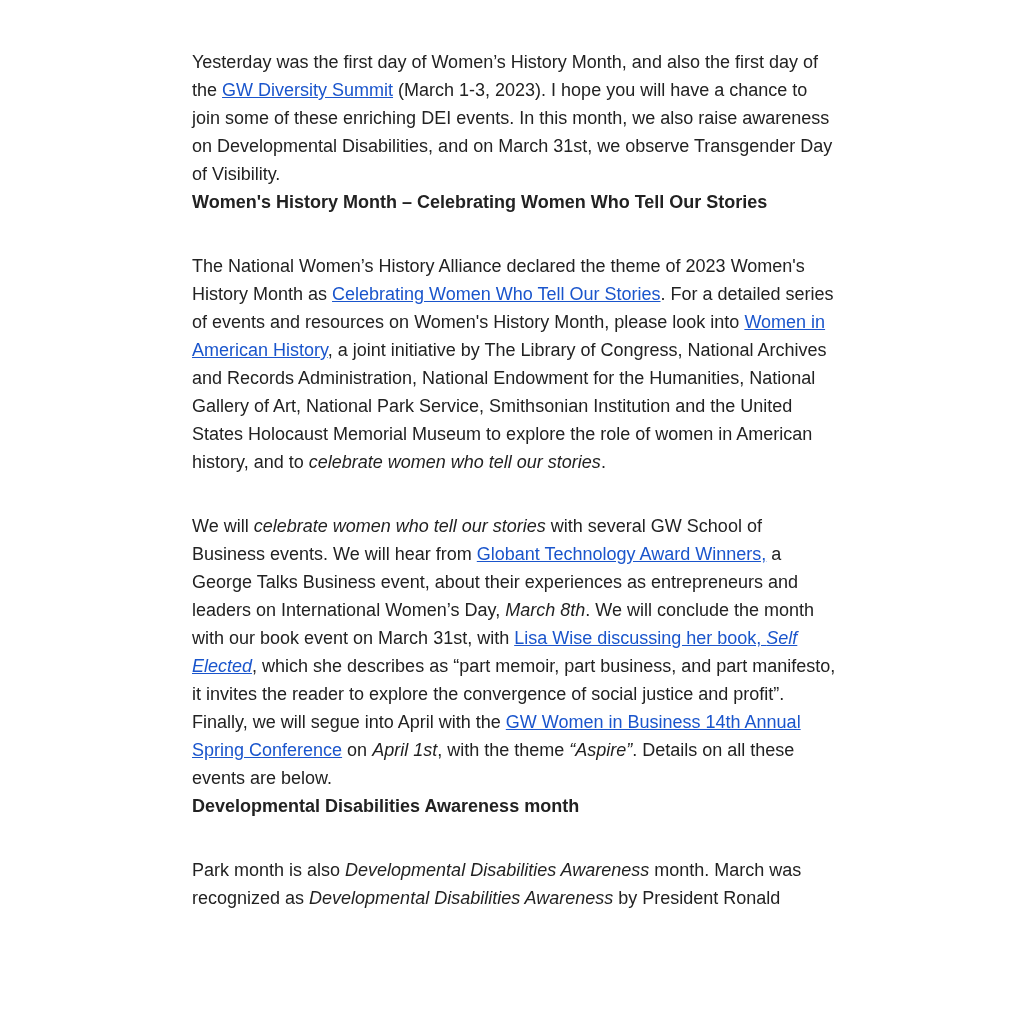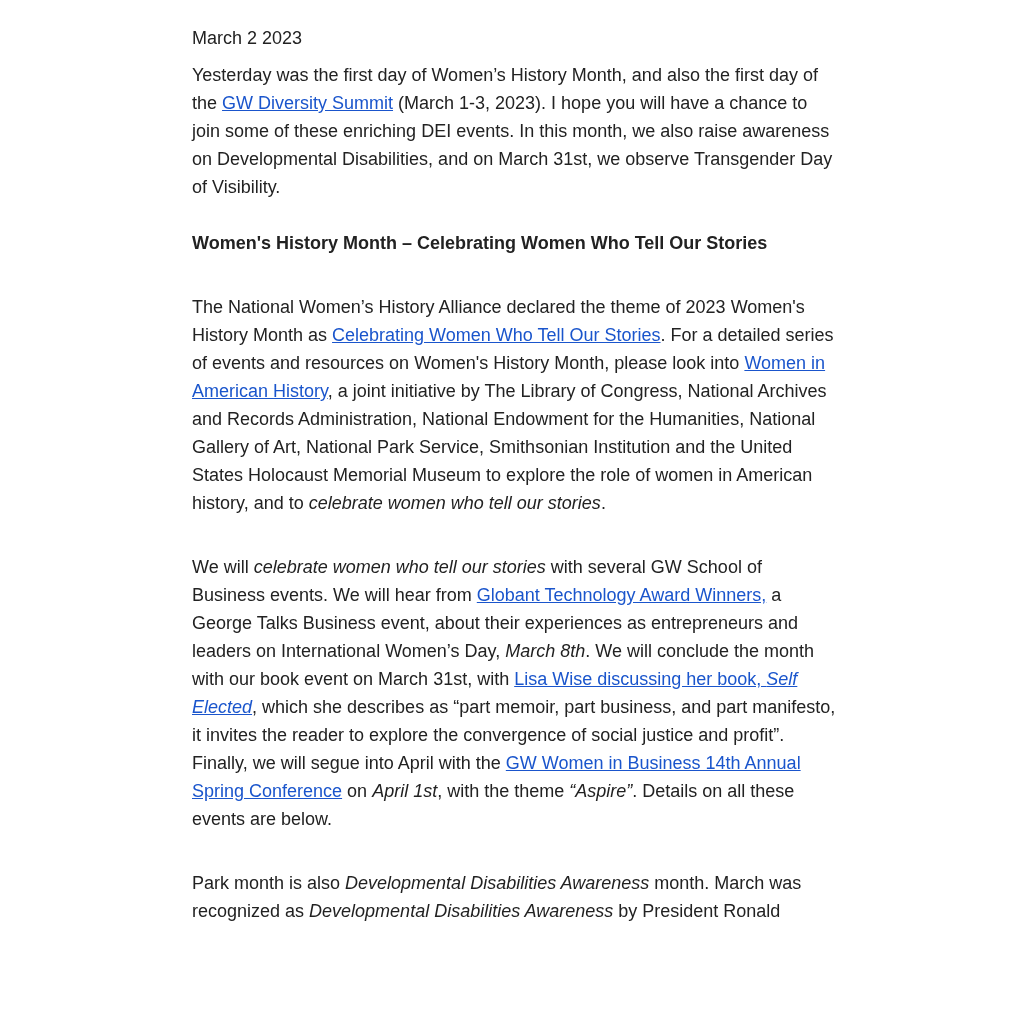--- a/index.html
+++ b/index.html
@@ -21,44 +21,43 @@
     left: 192px;
     top: 24px;
     width: 644px;
   }
   p {
     margin: 0;
     line-height: 28px;
   }
   .date { margin-top: 0; }
   .greeting { margin-top: 46px; }
-  .intro { margin-top: 9px; }
+  .intro { margin-top: 24px; }
   .heading {
     font-weight: bold;
-    margin-top: 28px;
   }
   .para-gap { margin-top: 36px; }
   a {
     color: #1a55cc;
     text-decoration: underline;
   }
   em { font-style: italic; }
 </style>
 </head>
 <body>
 
 <div class="page">
 
-  <p class="date">March 2 2023</p>
 
 
   <p class="intro"><span>Yesterday was the first day of Women’s History Month, and also the first day of the </span><a href="#">GW Diversity Summit</a><span> (March 1-3, 2023). I hope you will have a chance to join some of these enriching DEI events. In this month, we also raise awareness on Developmental Disabilities, and on March 31st, we observe Transgender Day of Visibility.</span></p>
 
   <p class="heading">Women's History Month – Celebrating Women Who Tell Our Stories</p>
 
   <p class="para-gap"><span>The National Women’s History Alliance declared the theme of 2023 Women's History Month as </span><a href="#">Celebrating Women Who Tell Our Stories</a><span>. For a detailed series of events and resources on Women's History Month, please look into </span><a href="#">Women in American History</a><span>, a joint initiative by The Library of Congress, National Archives and Records Administration, National Endowment for the Humanities, National Gallery of Art, National Park Service, Smithsonian Institution and the United States Holocaust Memorial Museum to explore the role of women in American history, and to </span><em>celebrate women who tell our stories</em><span>.</span></p>
 
   <p class="para-gap"><span>We will </span><em>celebrate women who tell our stories</em><span> with several GW School of Business events. We will hear from </span><a href="#">Globant Technology Award Winners,</a><span> a George Talks Business event, about their experiences as entrepreneurs and leaders on International Women’s Day, </span><em>March 8th</em><span>. We will conclude the month with our book event on March 31st, with </span><a href="#"><span>Lisa Wise discussing her book, </span><em>Self Elected</em></a><span>, which she describes as “part memoir, part business, and part manifesto, it invites the reader to explore the convergence of social justice and profit”. Finally, we will segue into April with the </span><a href="#">GW Women in Business 14th Annual Spring Conference</a><span> on </span><em>April 1st</em><span>, with the theme </span><em>“Aspire”</em><span>. Details on all these events are below.</span></p>
 
+  <p class="heading">Developmental Disabilities Awareness month</p>
 
   <p class="para-gap"><span>Park month is also </span><em>Developmental Disabilities Awareness</em><span> month. March was recognized as </span><em>Developmental Disabilities Awareness</em><span> by President Ronald</span></p>
 
 </div>
 
 </body></html>

